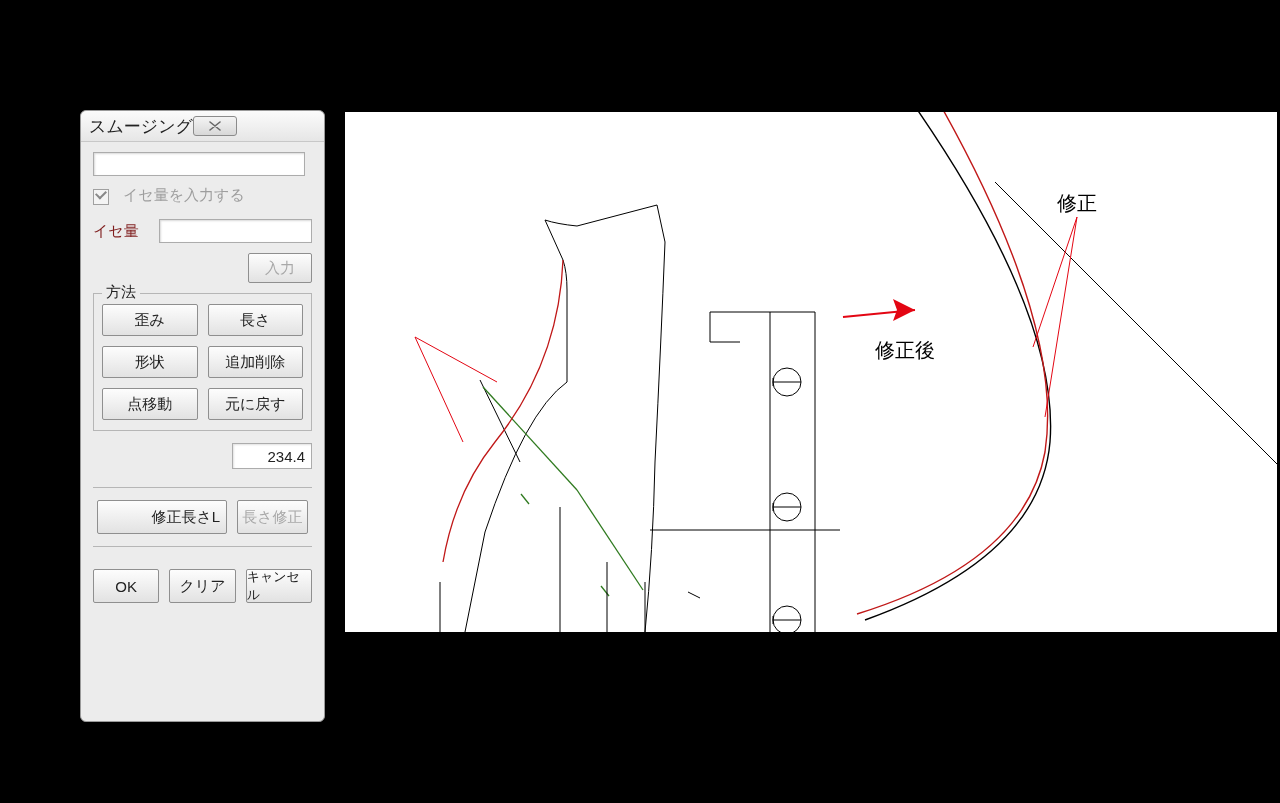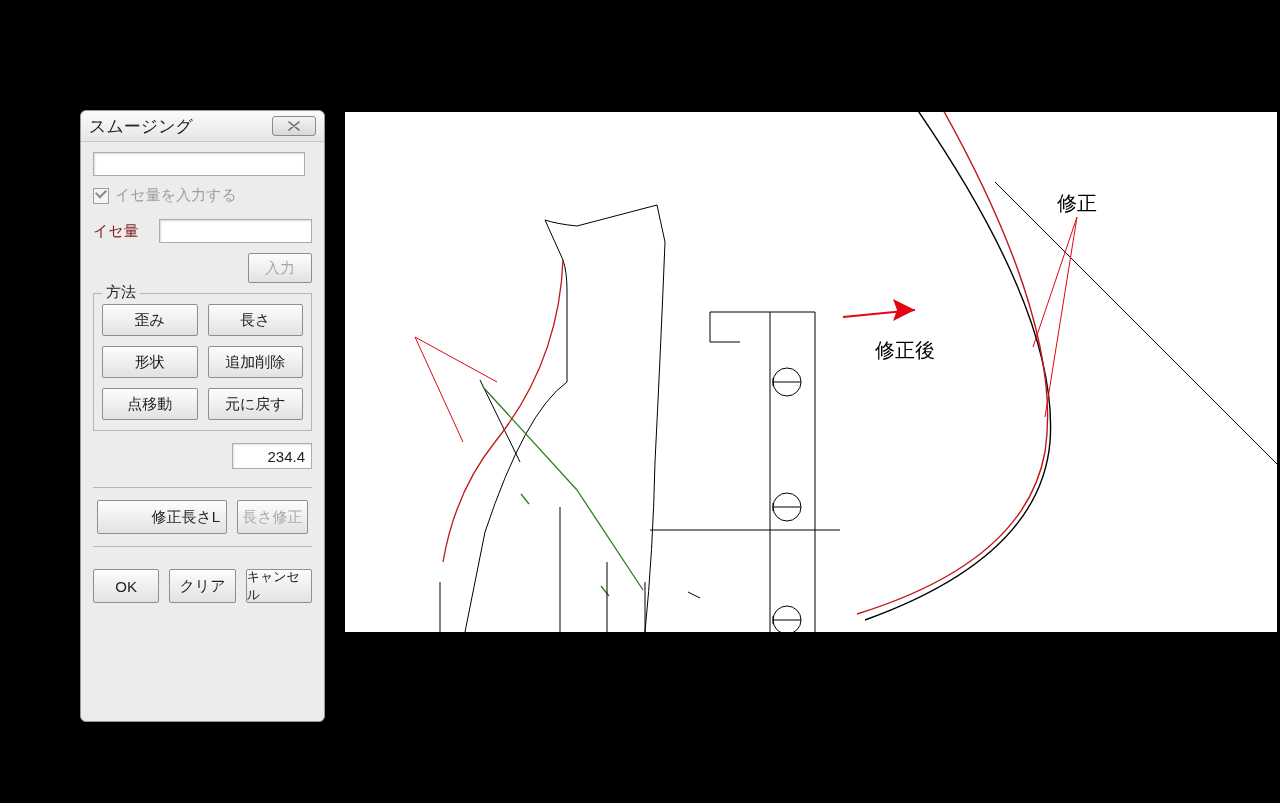--- a/index.html
+++ b/index.html
@@ -25,21 +25,21 @@
     border-radius: 6px;
     box-shadow: 0 4px 12px rgba(0,0,0,.35);
   }
   .titlebar {
     height: 30px;
     background: linear-gradient(#FBFBFB, #E6E6E6);
     border-bottom: 1px solid #C8C8C8;
     border-radius: 6px 6px 0 0;
     display: flex;
     align-items: center;
-    justify-content: space-between;
+    justify-content: flex-start;
     padding: 0 8px;
   }
   .titlebar-title {
     font-size: 17px;
     color: #222;
   }
   .close-btn {
     width: 42px;
     height: 18px;
     border: 1px solid #8B8B8B;
@@ -66,22 +66,22 @@
     width: 210px;
     height: 22px;
     background: #FFF;
     border: 1px solid #ACACAC;
     box-shadow: inset 1px 1px 2px rgba(0,0,0,.15);
     margin-bottom: 10px;
   }
 
   .cb-row {
     display: flex;
-    align-items: center;
-    gap: 6px;
+    align-items: flex-end;
+    gap: 14px;
     margin-bottom: 14px;
     color: #9E9E9E;
   }
   .cb {
     width: 14px;
     height: 14px;
     border: 1px solid #A0A0A0;
     background: #F4F4F4;
     position: relative;
   }

